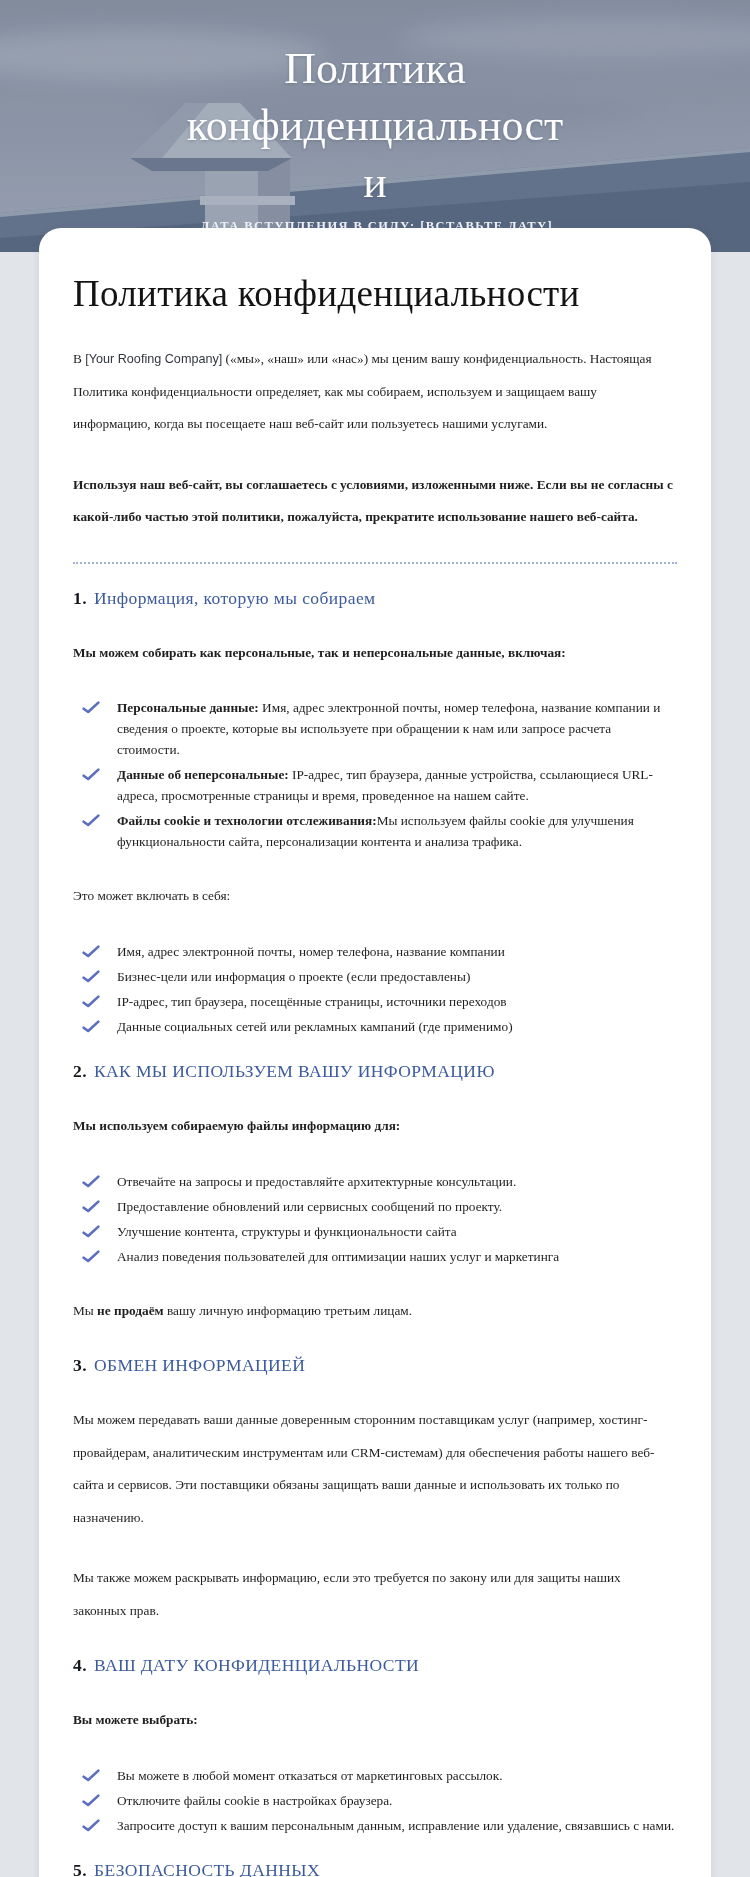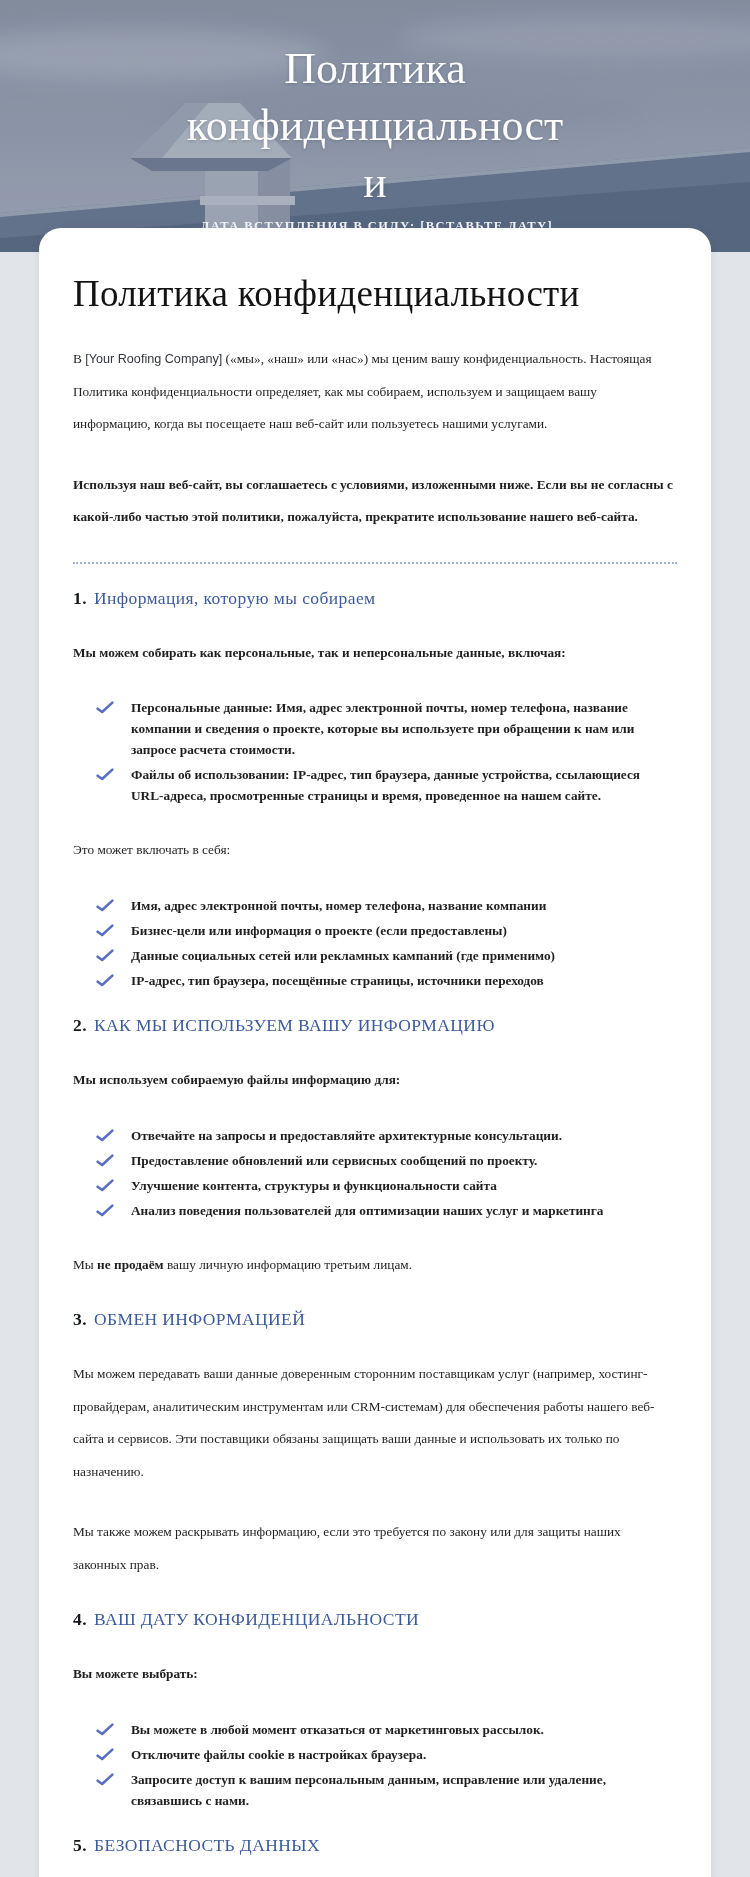--- a/index.html
+++ b/index.html
@@ -33,22 +33,22 @@
   p{font-size:13.3px;line-height:2.45;margin:28px 0;}
   .b{font-weight:700;}
   .latin{font-family:"Liberation Sans",sans-serif;font-size:.95em;color:#33373d;}
   .divider{border:none;border-top:2px dotted #a3b2d0;margin:28px 0 6px;}
   
   section h2{margin:24px 0 20px;font-size:17.5px;font-weight:400;letter-spacing:.4px;}
   section h2 .num{font-weight:700;color:#15181d;margin-right:7px;}
   section h2 .ttl{color:var(--heading-accent,#3c5b9d);}
   .checklist{list-style:none;margin:16px 0 18px;padding:0;}
   .checklist li{
-    position:relative;padding-left:44px;margin:4px 14px;
-    font-size:13.3px;line-height:1.58;font-weight:bold;
+    position:relative;padding-left:44px;margin:4px 0;
+    font-size:13.3px;line-height:1.58;
   }
   .check-icon{position:absolute;left:9px;top:3px;width:18px;height:15px;}
 </style>
 </head>
 <body>
 
 <div class="page">
 
   <header class="hero">
     <svg class="hero-photo" viewBox="0 0 750 252" preserveAspectRatio="xMidYMid slice" aria-hidden="true">
@@ -90,36 +90,39 @@
     <div id="sections">
         <section>
           <h2><span class="num">1.</span><span class="ttl">Информация, которую мы собираем</span></h2>
           <p class="b">Мы можем собирать как персональные, так и неперсональные данные, включая:</p>
           <ul class="checklist">
             <li><svg class="check-icon" viewBox="0 0 22 16">
                 <path d="M2 9.5 L7.5 13.5 L20 2" fill="none" style="stroke:#5b6fc0" stroke-width="3.2" stroke-linecap="round" stroke-linejoin="round"></path>
               </svg><b>Персональные данные:</b> Имя, адрес электронной почты, номер телефона, название компании и сведения о проекте, которые вы используете при обращении к нам или запросе расчета стоимости.</li>
             <li><svg class="check-icon" viewBox="0 0 22 16">
                 <path d="M2 9.5 L7.5 13.5 L20 2" fill="none" style="stroke:#5b6fc0" stroke-width="3.2" stroke-linecap="round" stroke-linejoin="round"></path>
-              </svg><b>Файлы об использовании:</b> IP-адрес, тип браузера, данные устройства, ссылающиеся URL-адреса, просмотренные страницы и время, проведенное на нашем сайте.</li>
+              </svg><b>Данные об неперсональные:</b> IP-адрес, тип браузера, данные устройства, ссылающиеся URL-адреса, просмотренные страницы и время, проведенное на нашем сайте.</li>
+            <li><svg class="check-icon" viewBox="0 0 22 16">
+                <path d="M2 9.5 L7.5 13.5 L20 2" fill="none" style="stroke:#5b6fc0" stroke-width="3.2" stroke-linecap="round" stroke-linejoin="round"></path>
+              </svg><b>Файлы cookie и технологии отслеживания:</b>Мы используем файлы cookie для улучшения функциональности сайта, персонализации контента и анализа трафика.</li>
           </ul>
           <p>Это может включать в себя:</p>
           <ul class="checklist">
             <li><svg class="check-icon" viewBox="0 0 22 16">
                 <path d="M2 9.5 L7.5 13.5 L20 2" fill="none" style="stroke:#5b6fc0" stroke-width="3.2" stroke-linecap="round" stroke-linejoin="round"></path>
               </svg>Имя, адрес электронной почты, номер телефона, название компании</li>
             <li><svg class="check-icon" viewBox="0 0 22 16">
                 <path d="M2 9.5 L7.5 13.5 L20 2" fill="none" style="stroke:#5b6fc0" stroke-width="3.2" stroke-linecap="round" stroke-linejoin="round"></path>
               </svg>Бизнес-цели или информация о проекте (если предоставлены)</li>
             <li><svg class="check-icon" viewBox="0 0 22 16">
                 <path d="M2 9.5 L7.5 13.5 L20 2" fill="none" style="stroke:#5b6fc0" stroke-width="3.2" stroke-linecap="round" stroke-linejoin="round"></path>
-              </svg>Данные социальных сетей или рекламных кампаний (где применимо)</li>
+              </svg>IP-адрес, тип браузера, посещённые страницы, источники переходов</li>
             <li><svg class="check-icon" viewBox="0 0 22 16">
                 <path d="M2 9.5 L7.5 13.5 L20 2" fill="none" style="stroke:#5b6fc0" stroke-width="3.2" stroke-linecap="round" stroke-linejoin="round"></path>
-              </svg>IP-адрес, тип браузера, посещённые страницы, источники переходов</li>
+              </svg>Данные социальных сетей или рекламных кампаний (где применимо)</li>
           </ul>
         </section>
         <section>
           <h2><span class="num">2.</span><span class="ttl">КАК МЫ ИСПОЛЬЗУЕМ ВАШУ ИНФОРМАЦИЮ</span></h2>
           <p class="b">Мы используем собираемую файлы информацию для:</p>
           <ul class="checklist">
             <li><svg class="check-icon" viewBox="0 0 22 16">
                 <path d="M2 9.5 L7.5 13.5 L20 2" fill="none" style="stroke:#5b6fc0" stroke-width="3.2" stroke-linecap="round" stroke-linejoin="round"></path>
               </svg>Отвечайте на запросы и предоставляйте архитектурные консультации.</li>
             <li><svg class="check-icon" viewBox="0 0 22 16">

